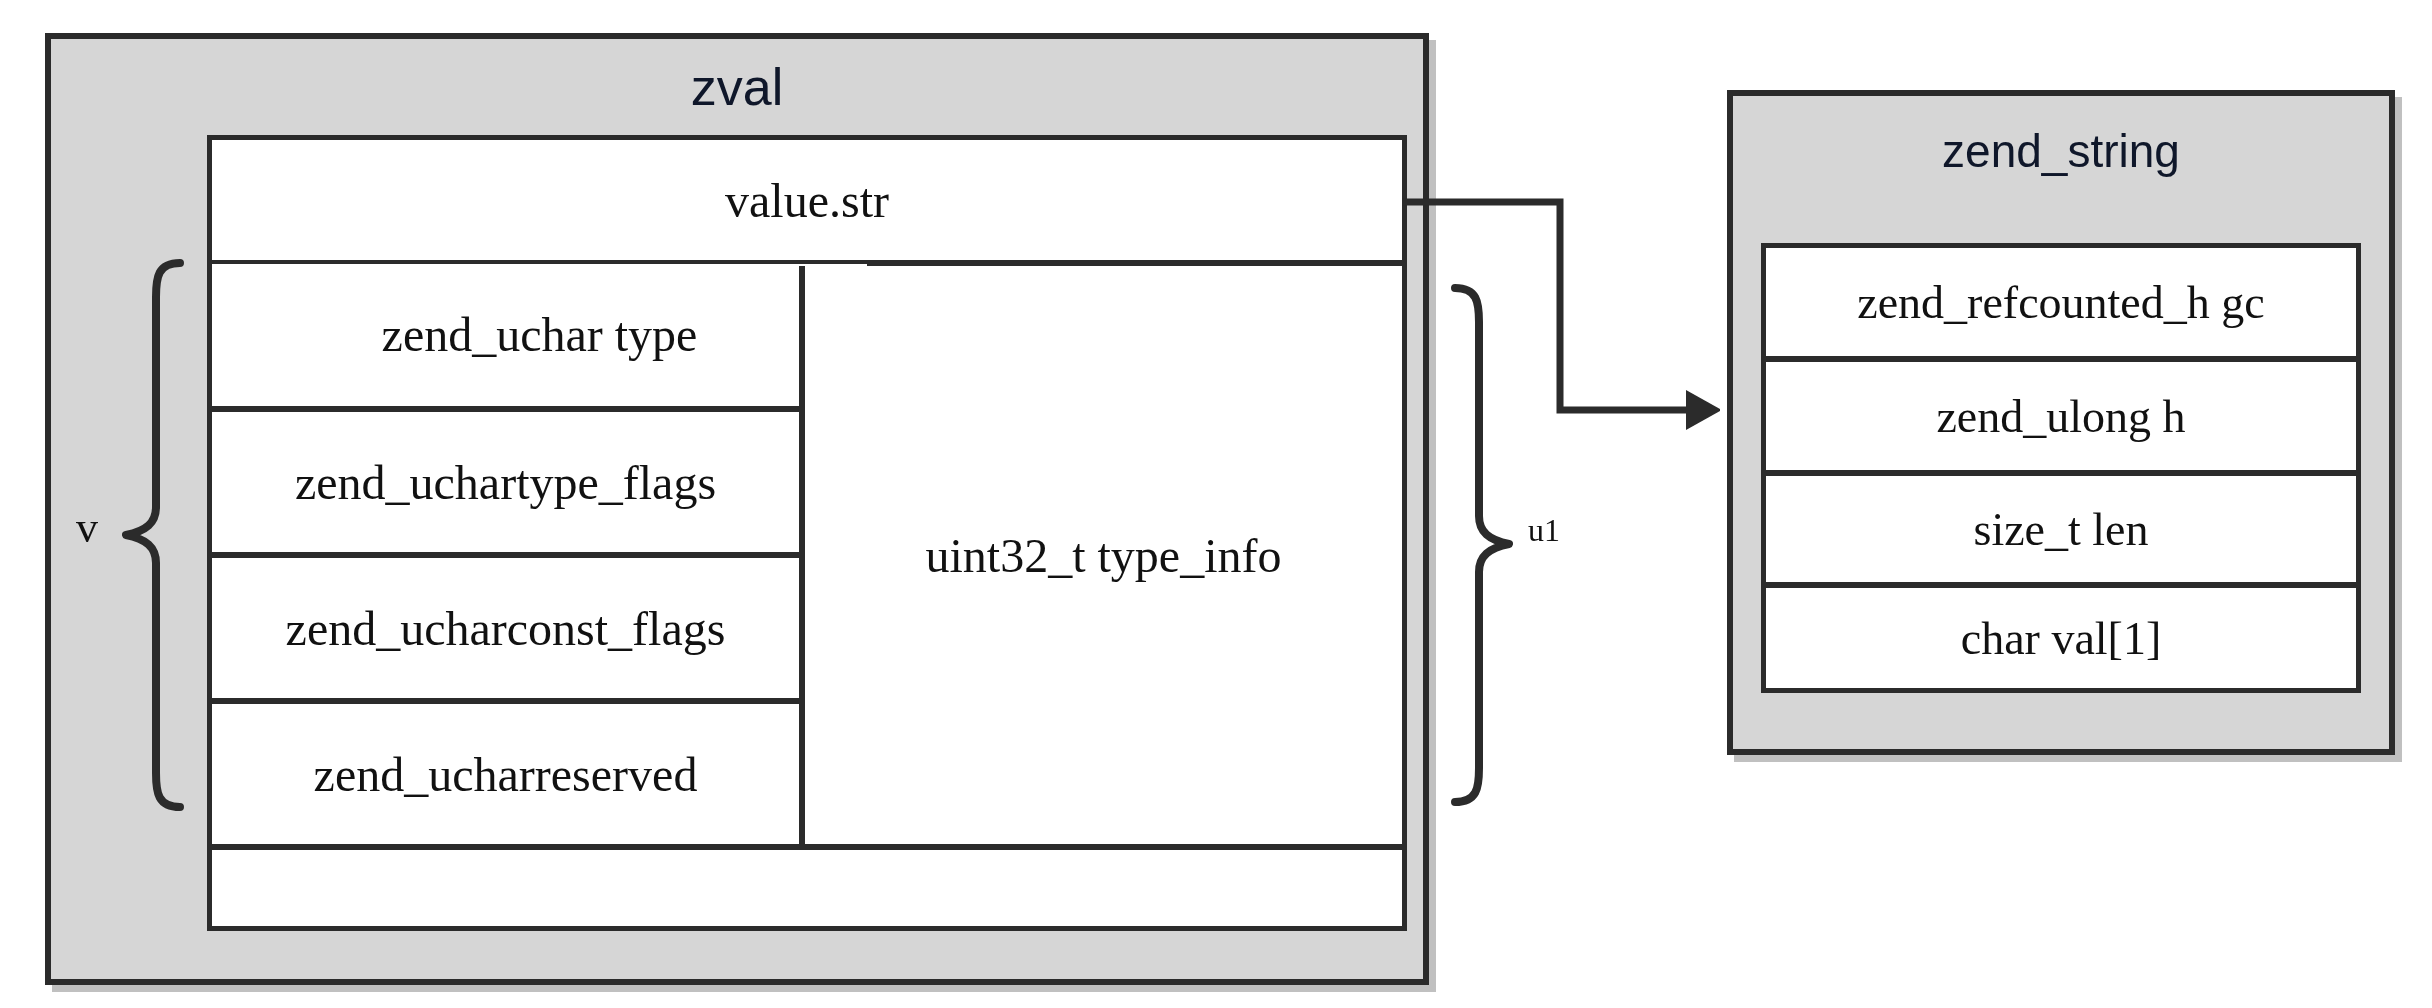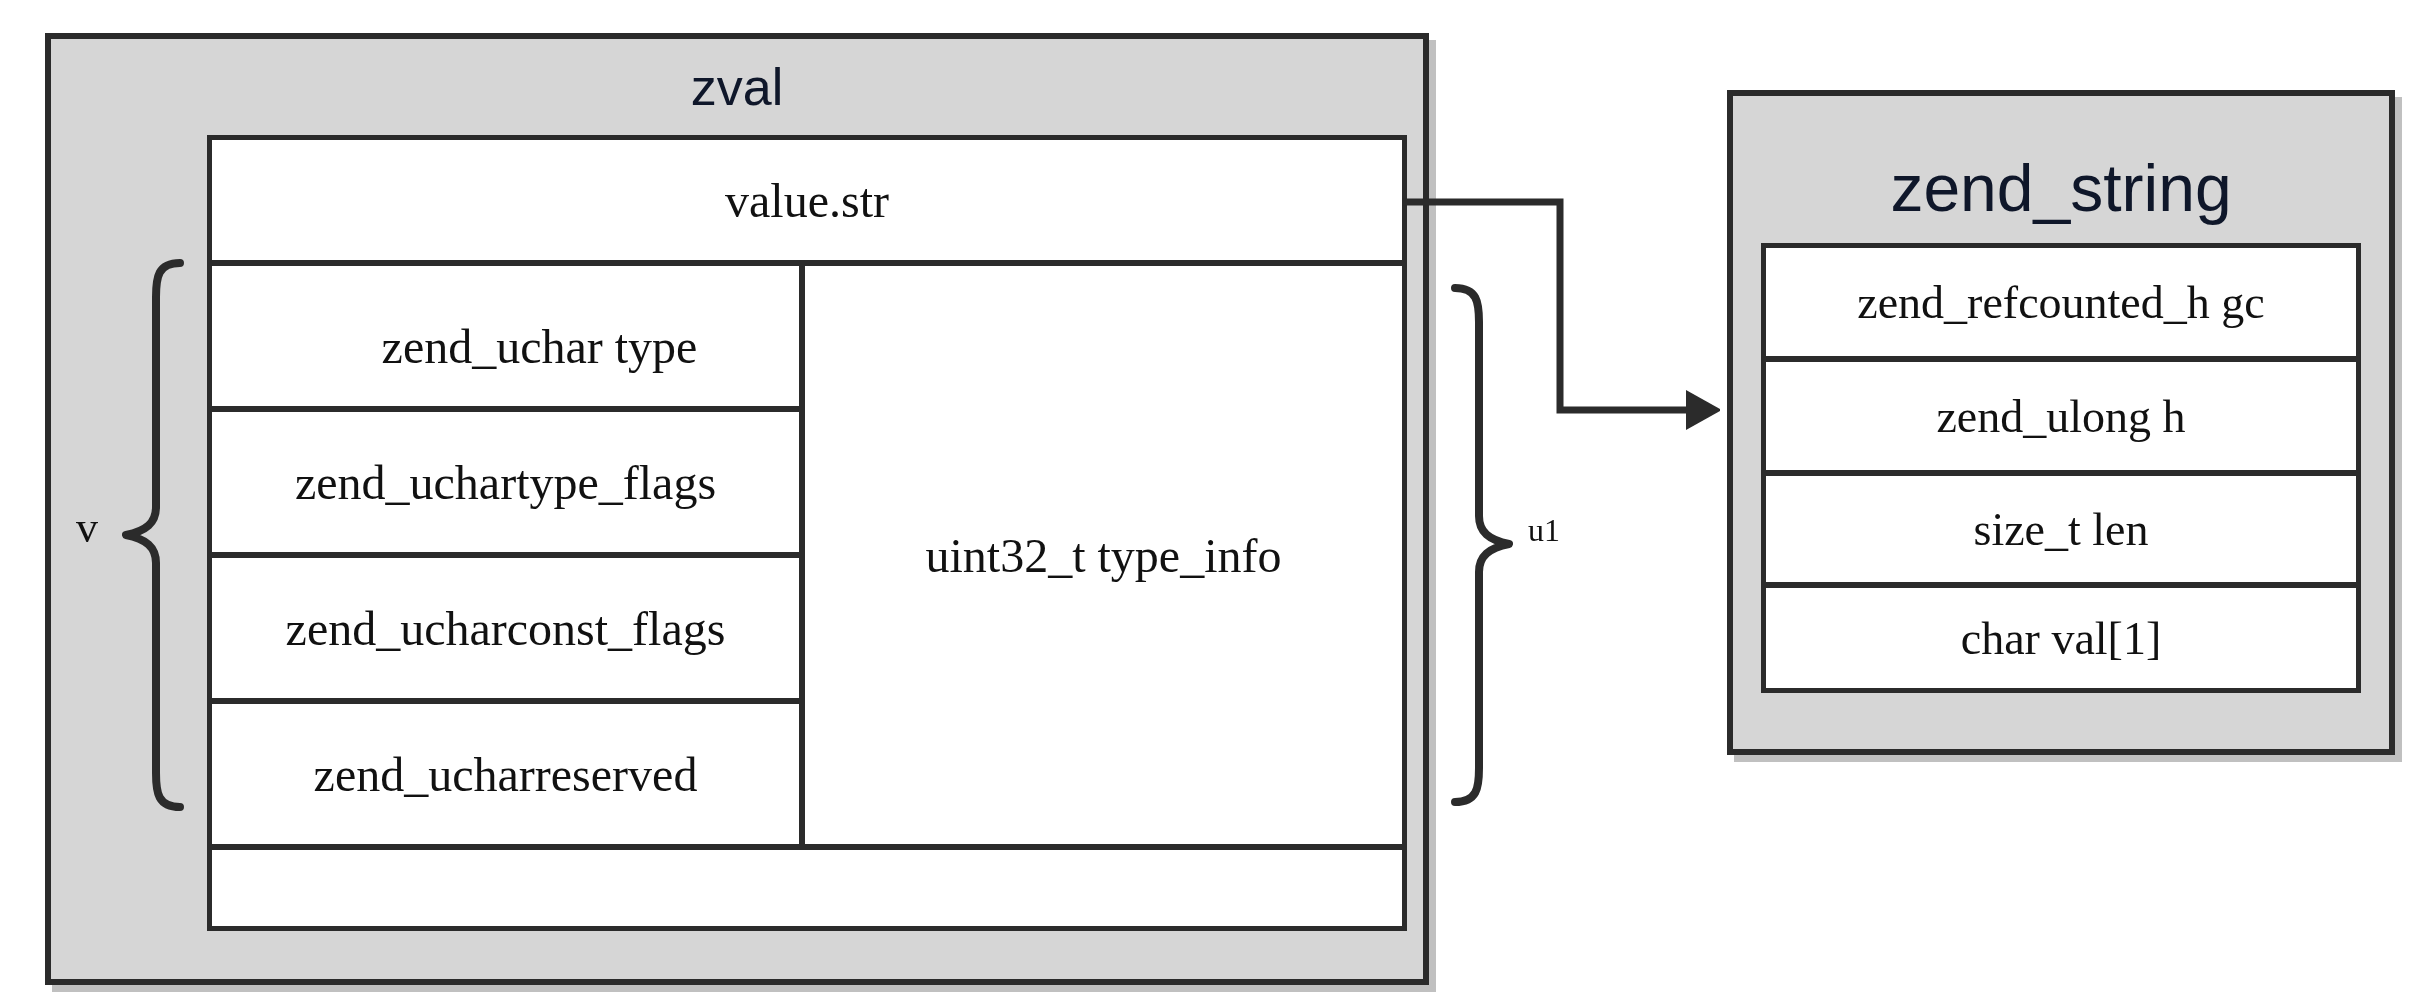--- a/index.html
+++ b/index.html
@@ -87,21 +87,21 @@
   <div class="struct-box" style="left:45px;top:33px;width:1384px;height:952px;">
 
     <div class="struct-title" style="top:18px;font-size:52px;">zval</div>
   </div>
 
   <div class="fields" style="left:207px;top:135px;width:1200px;height:796px;">
 
     <div class="field-row" style="left:0;top:0;width:100%;height:120px;font-size:48px;">value.str</div>
     <div class="rule-h" style="left:0;top:120px;width:100%;height:6px;"></div>
 
-    <div class="field-row" style="left:0;top:136px;width:655px;height:140px;font-size:48px;">zend_uchar type</div>
+    <div class="field-row" style="left:0;top:124px;width:655px;height:140px;font-size:48px;">zend_uchar type</div>
     <div class="rule-h" style="left:0;top:266px;width:587px;height:6px;"></div>
 
     <div class="field-row" style="left:0;top:272px;width:587px;height:140px;font-size:48px;">
       <span class="two-part">
         <span>zend_uchar</span>
         <span>type_flags</span>
       </span>
     </div>
     <div class="rule-h" style="left:0;top:412px;width:587px;height:6px;"></div>
 
@@ -144,21 +144,21 @@
 
   <div class="connector" style="left:1400px;top:170px;width:320px;height:280px;">
     <svg width="320" height="280" viewBox="0 0 320 280" fill="none">
       <path d="M2 32 L160 32 L160 240 L286 240" stroke="#2b2b2b" stroke-width="7" fill="none"></path>
       <polygon points="286,220 322,240 286,260" fill="#2b2b2b"></polygon>
     </svg>
   </div>
 
   <div class="struct-box" style="left:1727px;top:90px;width:668px;height:665px;">
 
-    <div class="struct-title" style="top:28px;font-size:66px;margin-top:26px;">zend_string</div>
+    <div class="struct-title" style="top:28px;font-size:46px;">zend_string</div>
   </div>
 
   <div class="fields" style="left:1761px;top:243px;width:600px;height:450px;">
 
     <div class="field-row" style="left:0;top:0;width:100%;height:108px;font-size:46px;">zend_refcounted_h gc</div>
     <div class="rule-h" style="left:0;top:108px;width:100%;height:6px;"></div>
 
     <div class="field-row" style="left:0;top:114px;width:100%;height:108px;font-size:46px;">zend_ulong h</div>
     <div class="rule-h" style="left:0;top:222px;width:100%;height:6px;"></div>
 

